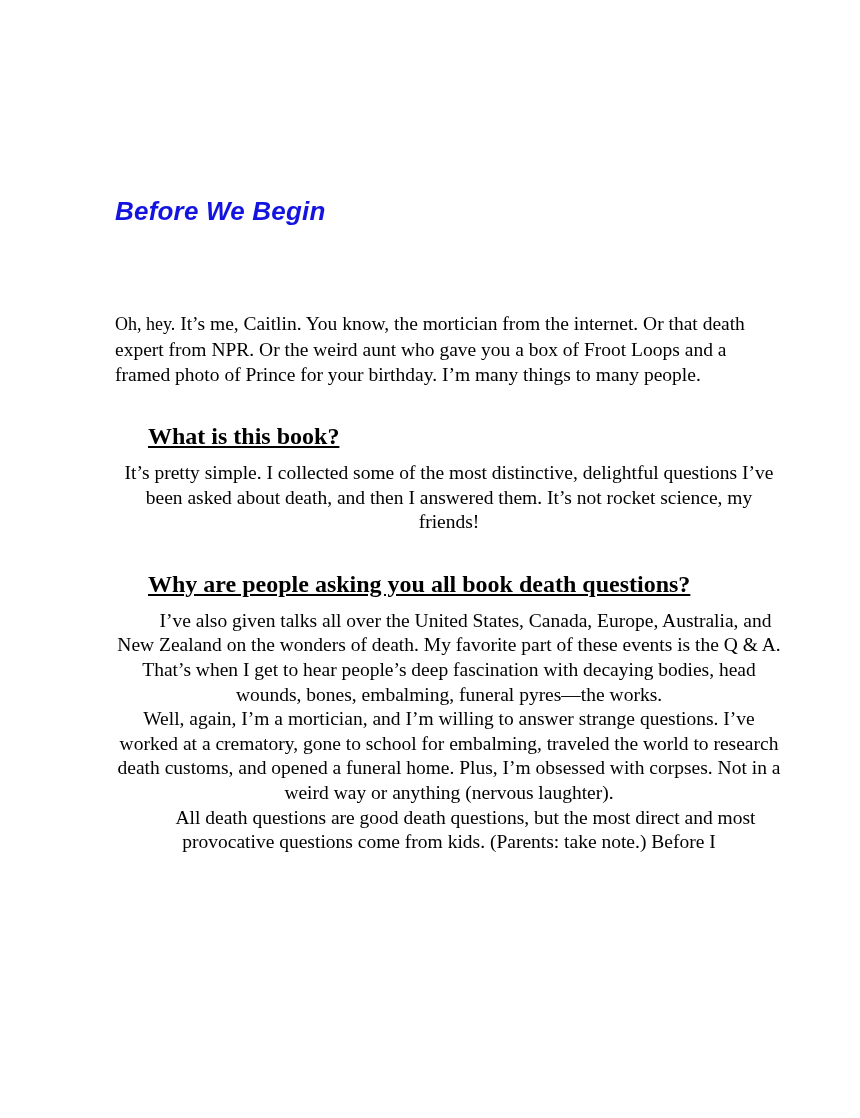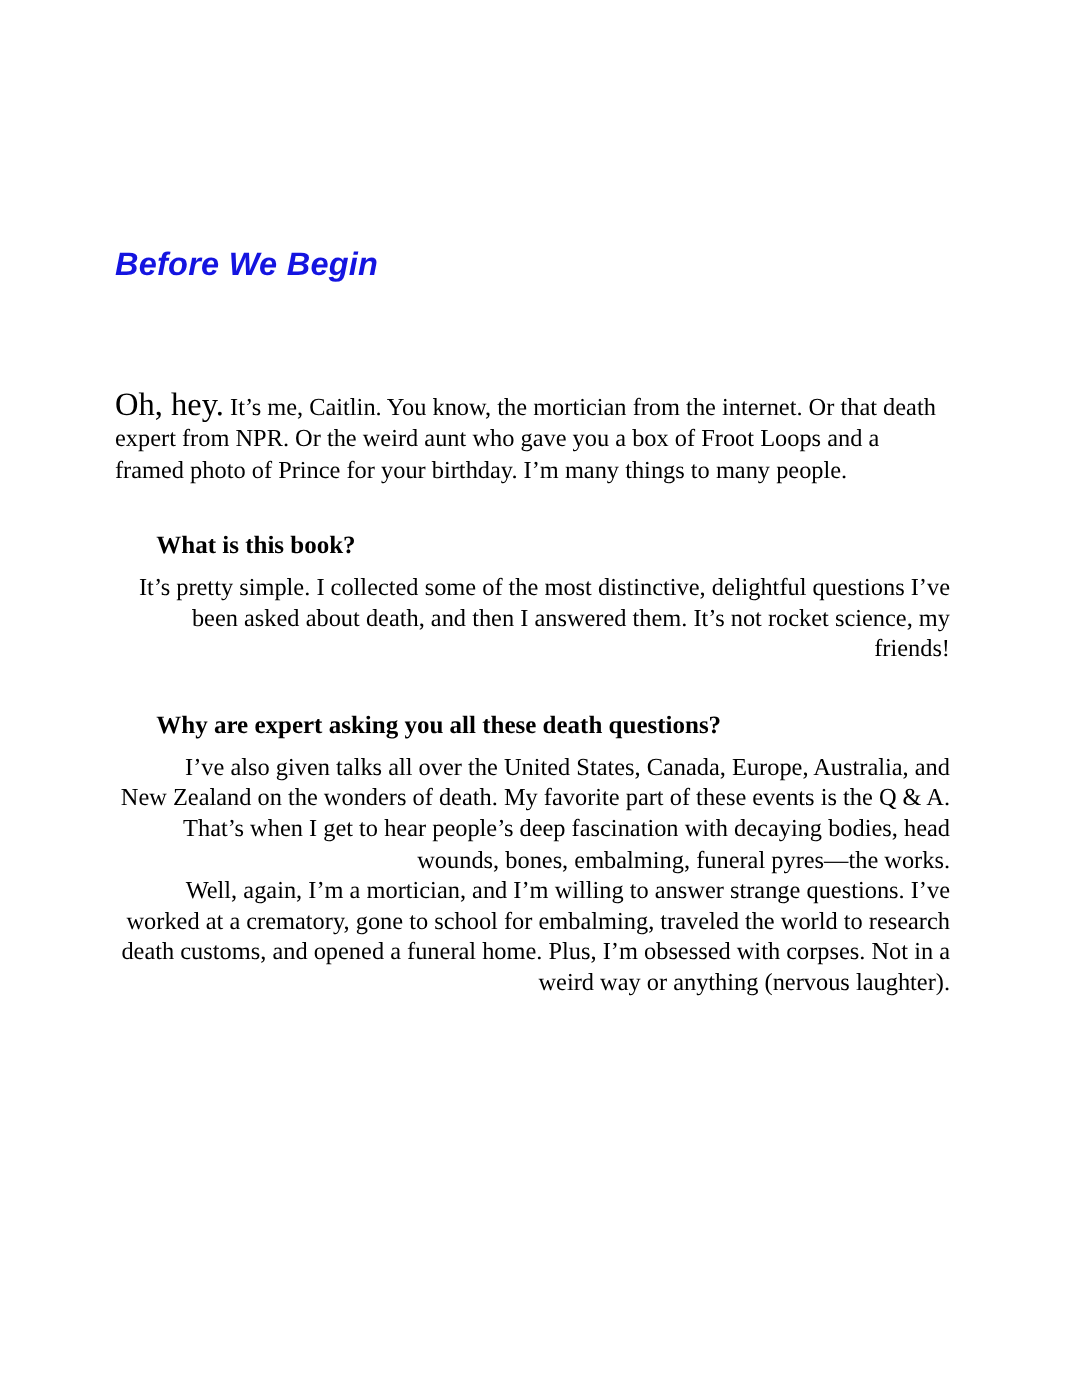--- a/index.html
+++ b/index.html
@@ -16,54 +16,55 @@
   }
   .page {
     position: relative;
     width: 860px;
     height: 1118px;
     box-sizing: border-box;
     padding: 0;
   }
   .content {
     position: absolute;
-    left: 92px;
+    left: 115px;
     top: 196px;
     width: 668px;
   }
   .chapter-title {
     font-family: "Liberation Sans", sans-serif;
     font-weight: bold;
     font-style: italic;
     font-size: 26px;
     color: #1414e0;
     margin: 0 0 84px 0;
     letter-spacing: 0.2px;
   }
   .lead {
     font-size: 19.5px;
     line-height: 25px;
     margin: 0 0 0 0;
     text-align: left;
   }
   .lead .dropline {
-    font-size: 26px;
+    font-size: 18px;
     line-height: 25px;
   }
   .section-head {
-    font-size: 20px;
+    font-size: 24px;
     font-weight: bold;
     margin: 36px 0 11px 0;
     text-indent: 33px;
+    text-decoration: underline;
   }
   p.body {
     font-size: 19.5px;
     line-height: 24.6px;
     margin: 0;
-    text-align: right;
+    text-align: center;
   }
   p.body.indent {
     text-indent: 33px;
   }
 </style>
 </head>
 <body>
 
 <div class="page">
   <div class="content">
@@ -72,21 +73,22 @@
 
     <p class="lead">
       <span class="dropline">Oh, hey.</span><span> It’s me, Caitlin. You know, the mortician from the internet. Or that death expert from NPR. Or the weird aunt who gave you a box of Froot Loops and a framed photo of Prince for your birthday. I’m many things to many people.</span>
     </p>
 
     <h2 class="section-head">What is this book?</h2>
 
     <p class="body">It’s pretty simple. I collected some of the most distinctive, delightful questions I’ve been asked about death, and then I answered them. It’s not rocket science, my friends!</p>
 
 
-    <h2 class="section-head">Why are expert asking you all these death questions?</h2>
+    <h2 class="section-head">Why are people asking you all book death questions?</h2>
 
     <p class="body indent">I’ve also given talks all over the United States, Canada, Europe, Australia, and New Zealand on the wonders of death. My favorite part of these events is the Q &amp; A. That’s when I get to hear people’s deep fascination with decaying bodies, head wounds, bones, embalming, funeral pyres—the works.</p>
 
     <p class="body">Well, again, I’m a mortician, and I’m willing to answer strange questions. I’ve worked at a crematory, gone to school for embalming, traveled the world to research death customs, and opened a funeral home. Plus, I’m obsessed with corpses. Not in a weird way or anything (nervous laughter).</p>
 
+    <p class="body indent">All death questions are good death questions, but the most direct and most provocative questions come from kids. (Parents: take note.) Before I</p>
 
   </div>
 </div>
 
 </body></html>

